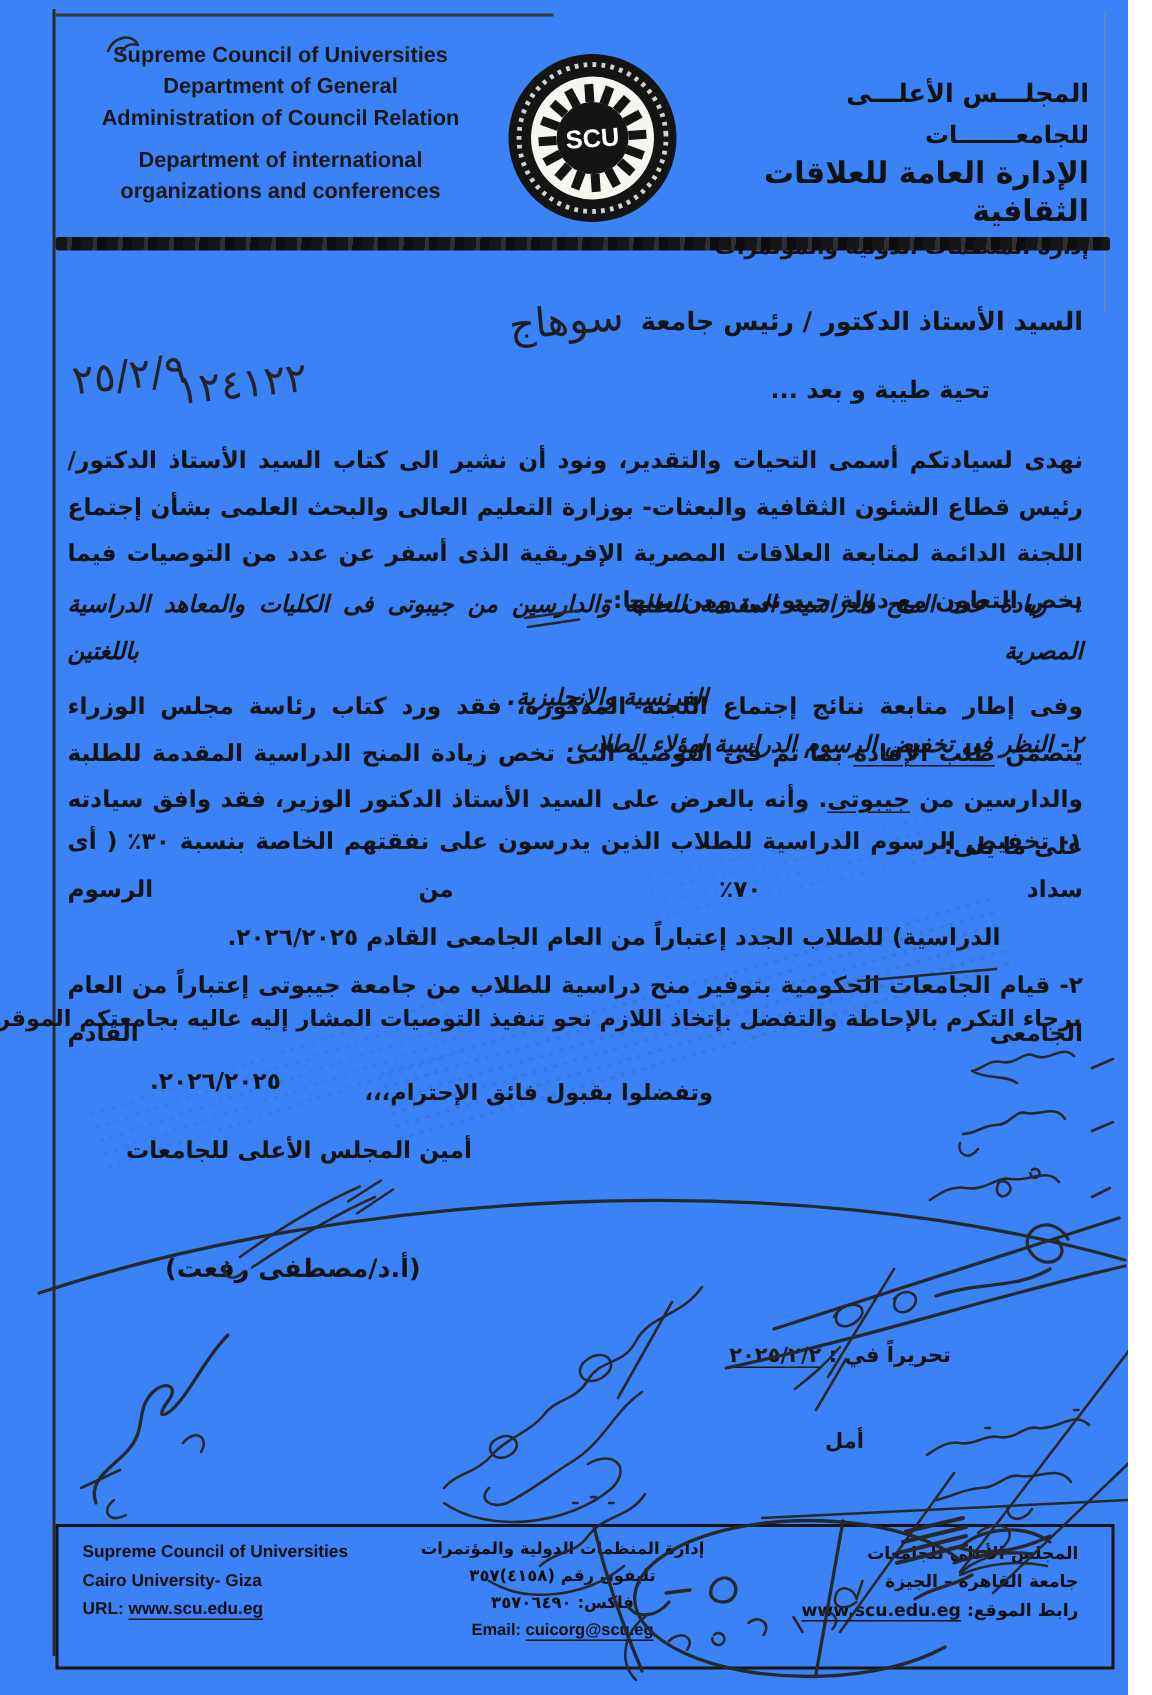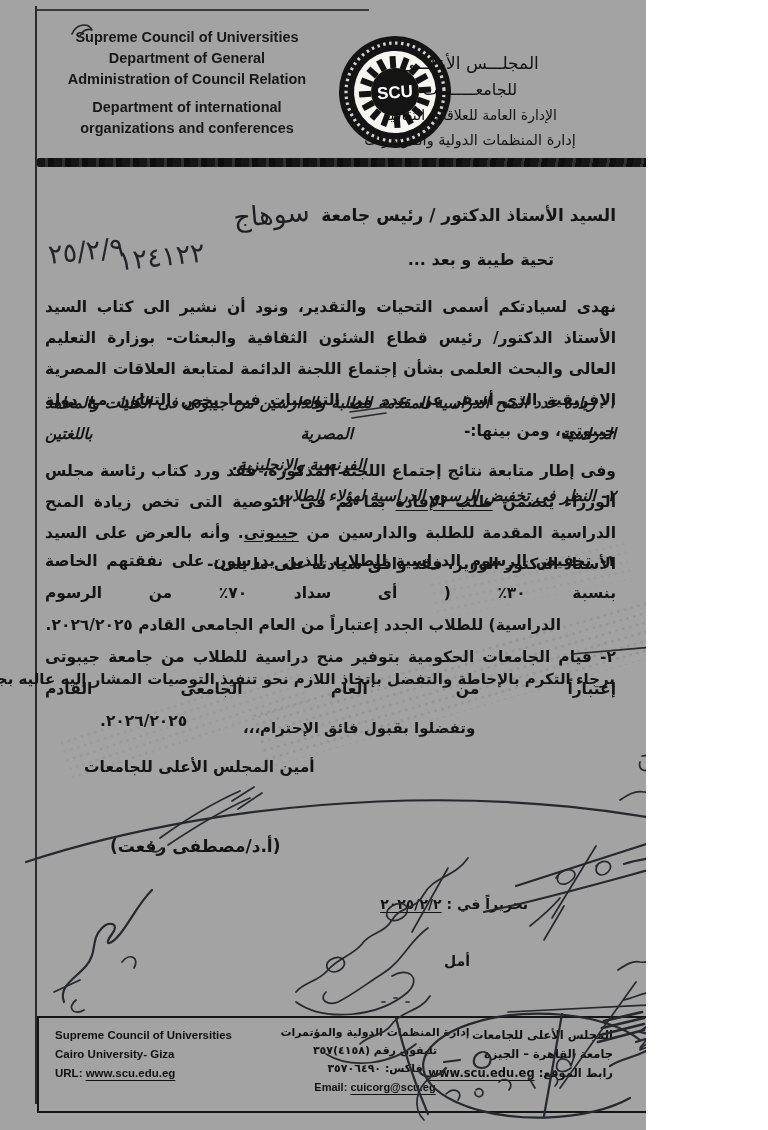--- a/index.html
+++ b/index.html
@@ -1,35 +1,35 @@
 <!DOCTYPE html>
 <html lang="ar"><head>
 <meta charset="utf-8">
 <style>
   html,body{margin:0;padding:0;background:#ffffff;}
   .page{
-    position:relative; width:646px; height:1130px; overflow:hidden;
-    background:#a3a3a3; color:#161616;
+    position:relative; width:752px; height:1130px; overflow:hidden;
+    background:#3b82f6; color:#161616;
     font-family:"DejaVu Sans", sans-serif;
   }
   .abs{position:absolute;}
   
   .scanline-left{left:35px; top:6px; width:2px; height:1098px; background:#2a2a2a;}
   .scanline-top{left:37px; top:9px; width:332px; height:2px; background:#3a3a3a;}
   .scanline-right{left:736px; top:8px; width:1px; height:200px; background:#8a8a8a; opacity:.6;}
   
   .hdr-en{left:56px; top:27px; width:262px; text-align:center;
     font-family:"Liberation Sans","DejaVu Sans",sans-serif; font-weight:700;
     font-size:14.5px; line-height:21px; color:#181818;}
   .hdr-en .gap{margin-top:7px;}
-  .hdr-ar{right:26px; top:50px; width:300px; text-align:center; direction:rtl;
-    font-weight:400; color:#121212;}
+  .hdr-ar{right:26px; top:50px; width:300px; direction:rtl;
+    font-weight:700; color:#121212;}
   .hdr-ar .l1{font-size:17px; line-height:27px;}
   .hdr-ar .l2{font-size:16px; line-height:26px;}
-  .hdr-ar .l3{font-size:14px; line-height:25px;}
+  .hdr-ar .l3{font-size:20px; line-height:25px;}
   .hdr-ar .l4{font-size:14.5px; line-height:25px;}
   
   .logo{left:336px; top:32px; width:118px; height:120px;}
   
   .bar{left:37px; top:158px; width:703px; height:9px; border-radius:2px;
     background:repeating-linear-gradient(93deg,#161616 0 8px,#303030 8px 11px,#0e0e0e 11px 17px);}
   
   .ar{direction:rtl; font-weight:700; color:#141414;}
   .salute{right:30px; top:196px; font-size:17px;}
   .hand{font-weight:400; color:#1d1d22;}

